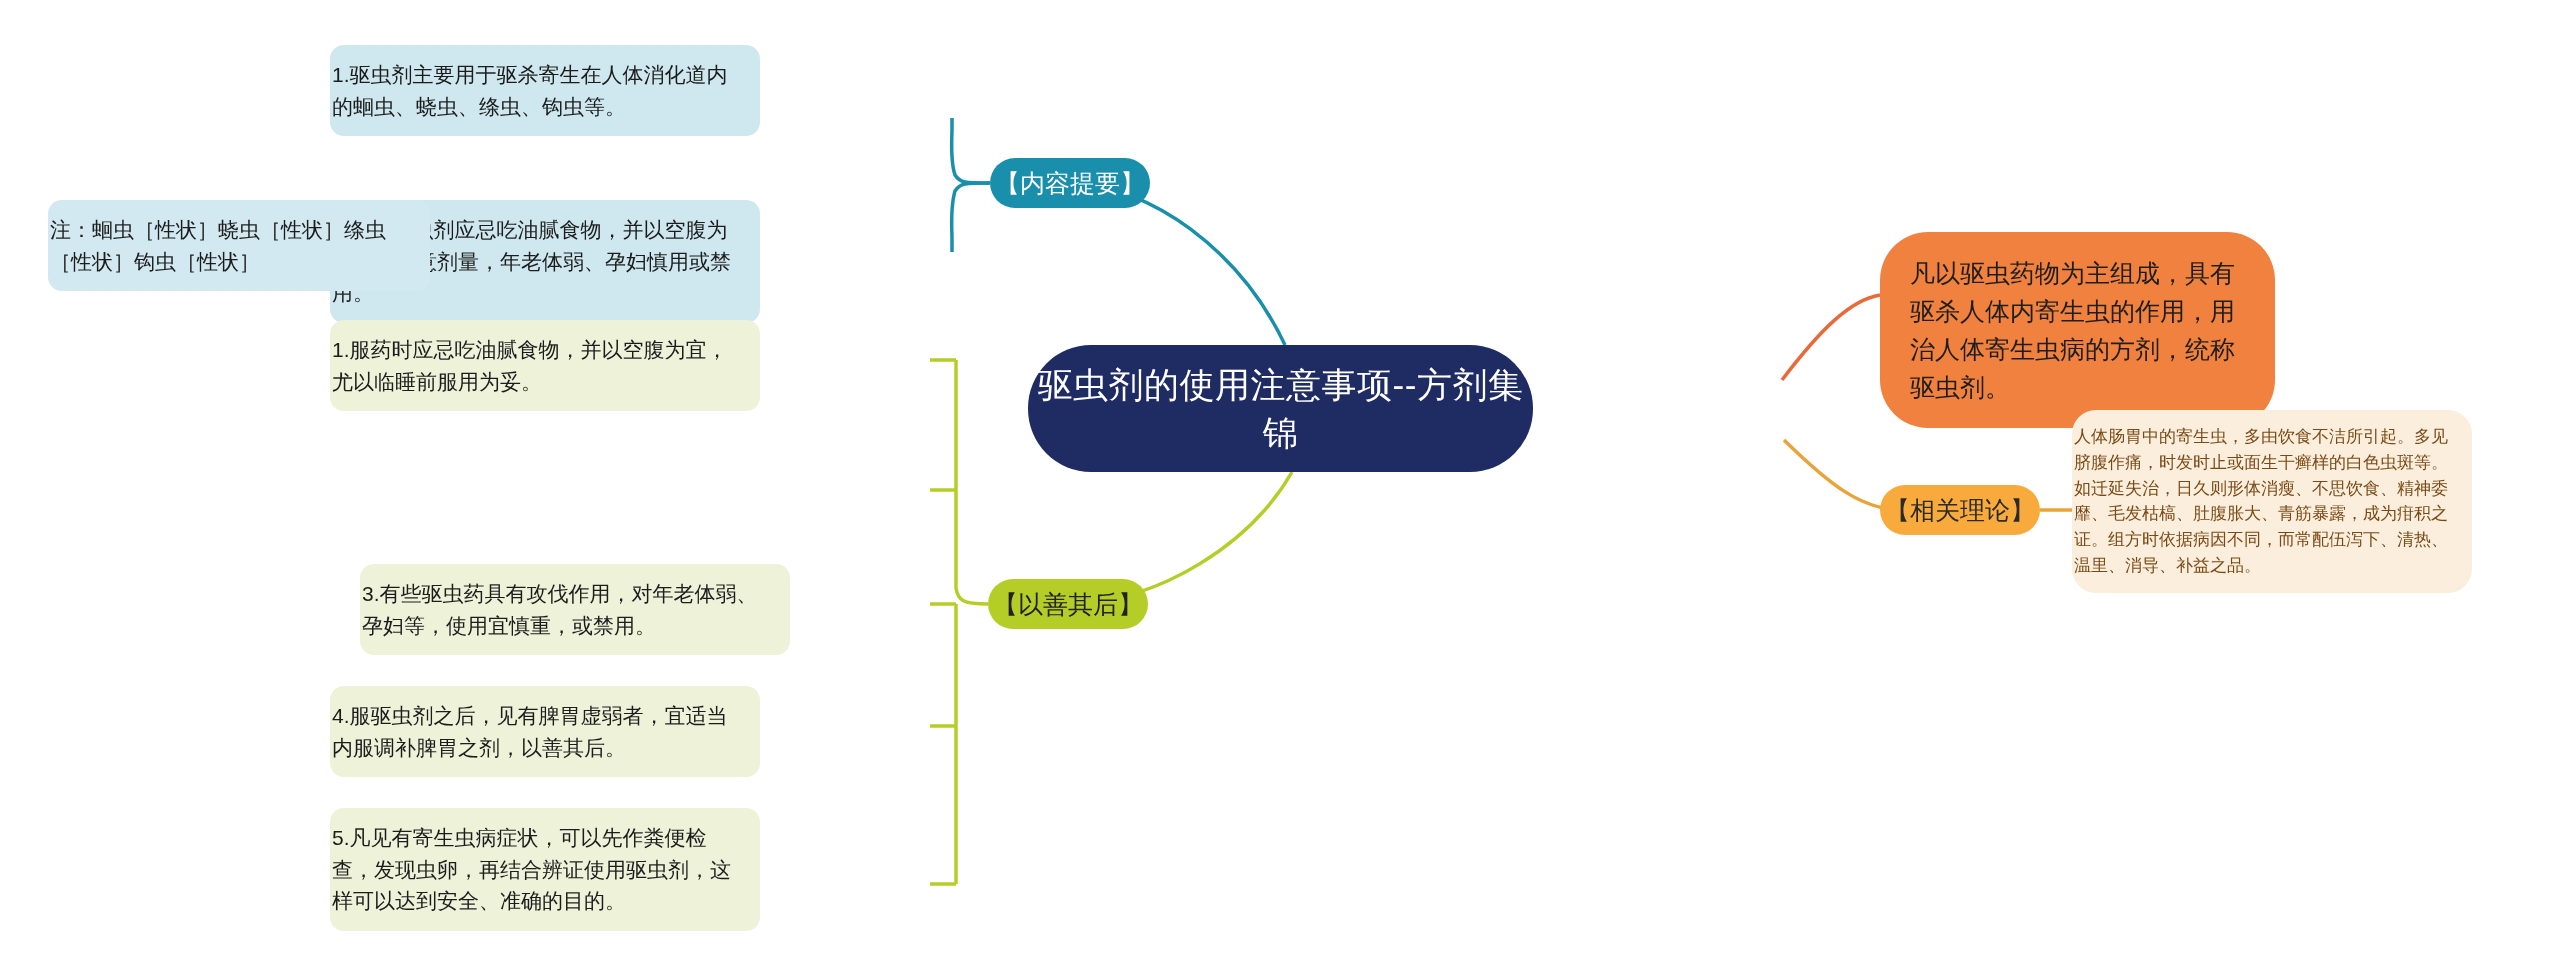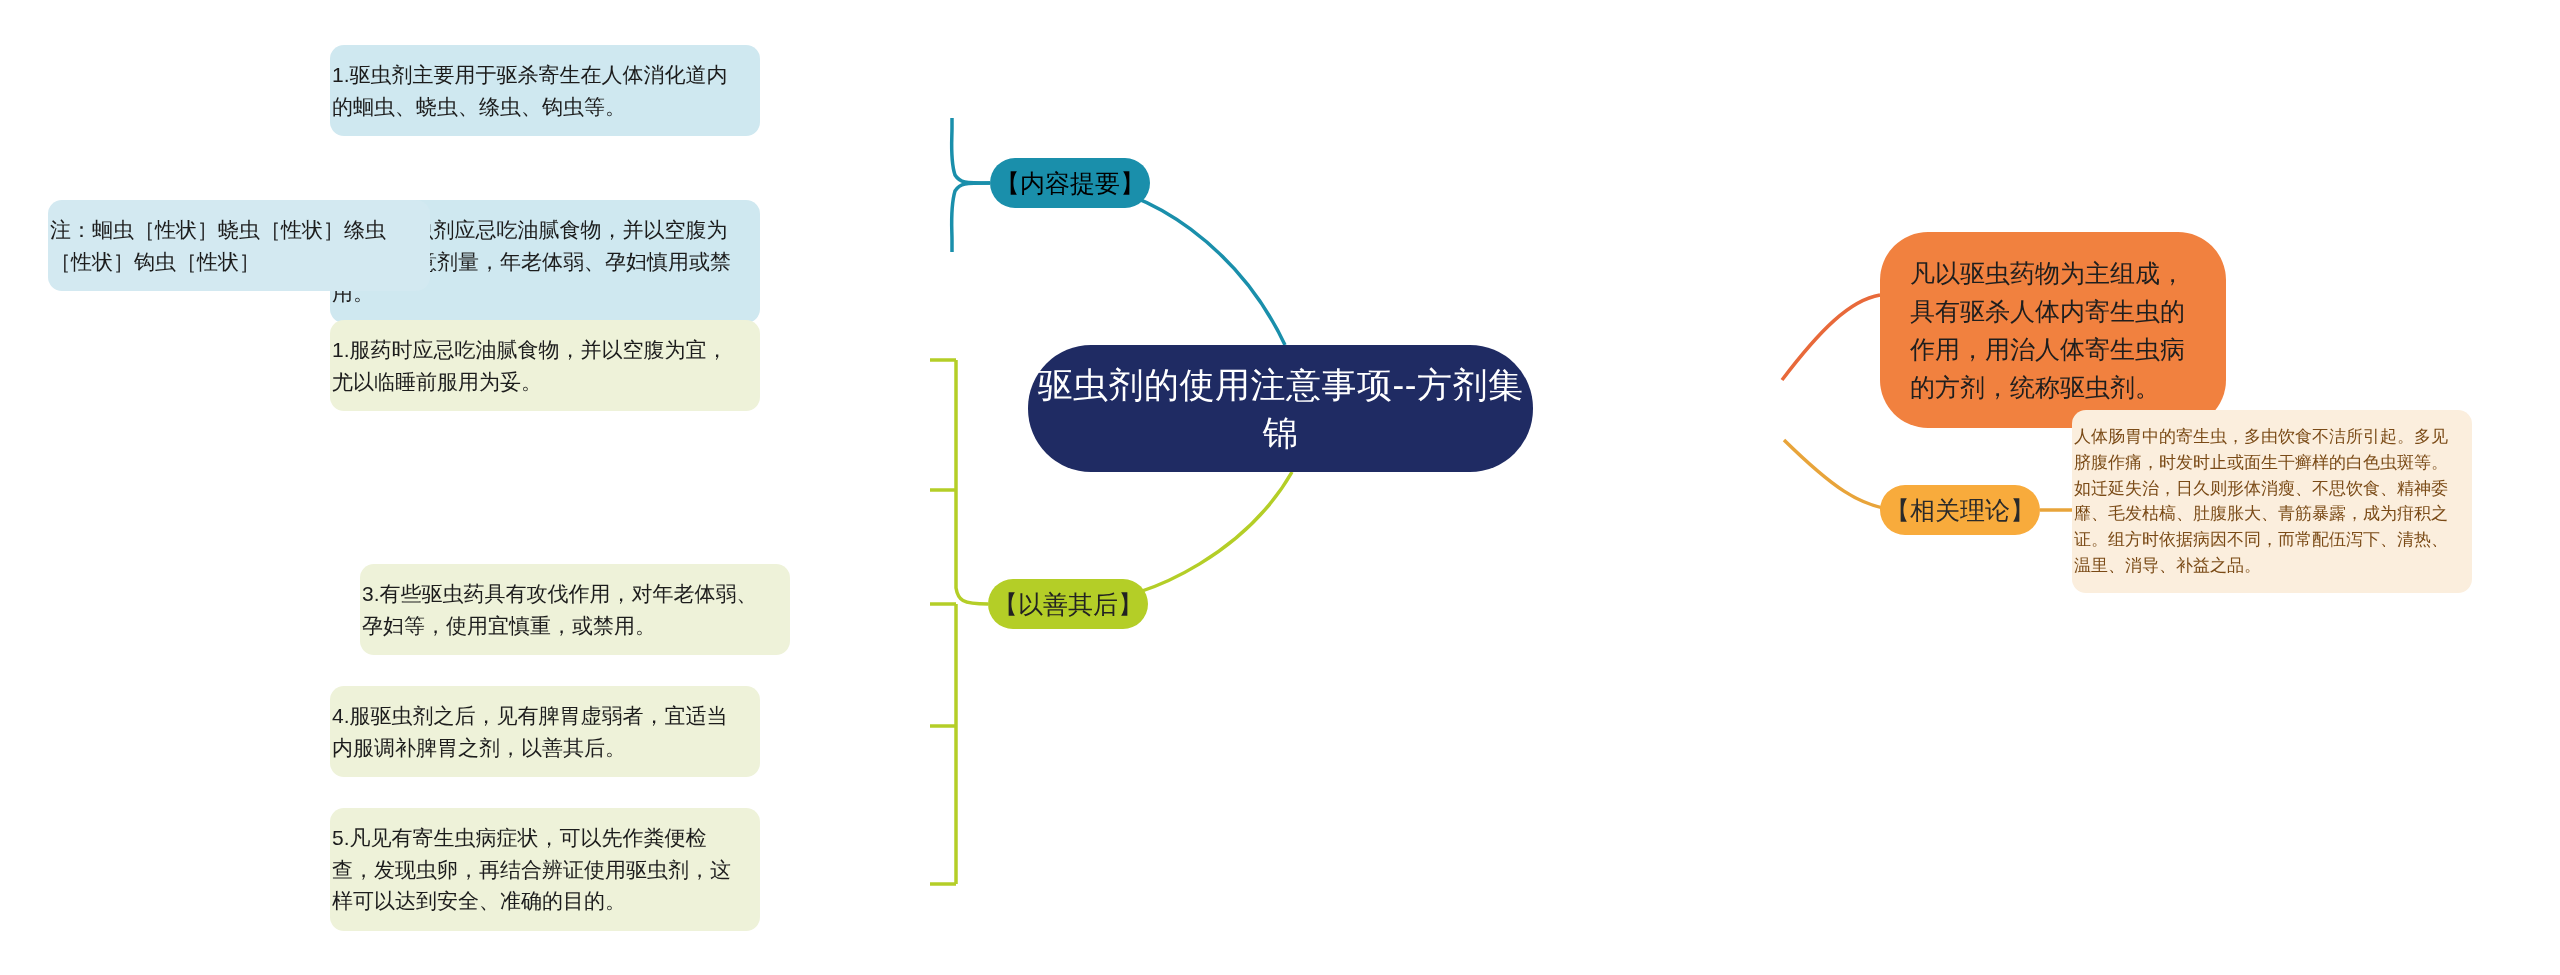--- a/index.html
+++ b/index.html
@@ -33,21 +33,21 @@
 
   
   .pill{
     border-radius:28px;
     display:flex;align-items:center;justify-content:center;
     font-size:25px;line-height:1;
     height:50px;
     z-index:4;
     white-space:nowrap;
   }
-  .pill-teal{background:#1a8fab;color:#000000;}
+  .pill-teal{background:#1a8fab;color:#ffffff;}
   .pill-olive{background:#b4ce27;color:#222222;}
   .pill-orange{background:#f8ab3c;color:#2a2a2a;}
 
   
   .leaf{
     border-radius:14px;
     font-size:21px;
     line-height:1.5;
     color:#1c1c1c;
     padding:14px 18px 14px 2px;
@@ -119,19 +119,19 @@
 
   <div class="node leaf leaf-olive" style="left:330px;top:320px;width:430px;">1.服药时应忌吃油腻食物，并以空腹为宜，尤以临睡前服用为妥。</div>
 
 
   <div class="node leaf leaf-olive" style="left:330px;top:564px;width:430px;margin-left:30px;">3.有些驱虫药具有攻伐作用，对年老体弱、孕妇等，使用宜慎重，或禁用。</div>
 
   <div class="node leaf leaf-olive" style="left:330px;top:686px;width:430px;">4.服驱虫剂之后，见有脾胃虚弱者，宜适当内服调补脾胃之剂，以善其后。</div>
 
   <div class="node leaf leaf-olive" style="left:330px;top:808px;width:430px;">5.凡见有寄生虫病症状，可以先作粪便检查，发现虫卵，再结合辨证使用驱虫剂，这样可以达到安全、准确的目的。</div>
 
-  <div class="node bubble-orange" style="left:1880px;top:232px;width:346px;">凡以驱虫药物为主组成，具有驱杀人体内寄生虫的作用，用治人体寄生虫病的方剂，统称驱虫剂。</div>
+  <div class="node bubble-orange" style="left:1880px;top:232px;width:395px;">凡以驱虫药物为主组成，具有驱杀人体内寄生虫的作用，用治人体寄生虫病的方剂，统称驱虫剂。</div>
 
   <div class="node pill pill-orange" style="left:1880px;top:485px;width:160px;">【相关理论】</div>
 
-  <div class="node leaf leaf-cream" style="left:2072px;top:410px;width:400px;">人体肠胃中的寄生虫，多由饮食不洁所引起。多见脐腹作痛，时发时止或面生干癣样的白色虫斑等。如迁延失治，日久则形体消瘦、不思饮食、精神委靡、毛发枯槁、肚腹胀大、青筋暴露，成为疳积之证。组方时依据病因不同，而常配伍泻下、清热、温里、消导、补益之品。</div>
+  <div class="node leaf leaf-cream" style="left:2072px;top:410px;width:400px;border-radius:24px;">人体肠胃中的寄生虫，多由饮食不洁所引起。多见脐腹作痛，时发时止或面生干癣样的白色虫斑等。如迁延失治，日久则形体消瘦、不思饮食、精神委靡、毛发枯槁、肚腹胀大、青筋暴露，成为疳积之证。组方时依据病因不同，而常配伍泻下、清热、温里、消导、补益之品。</div>
 
 </div>
 
 </body></html>

